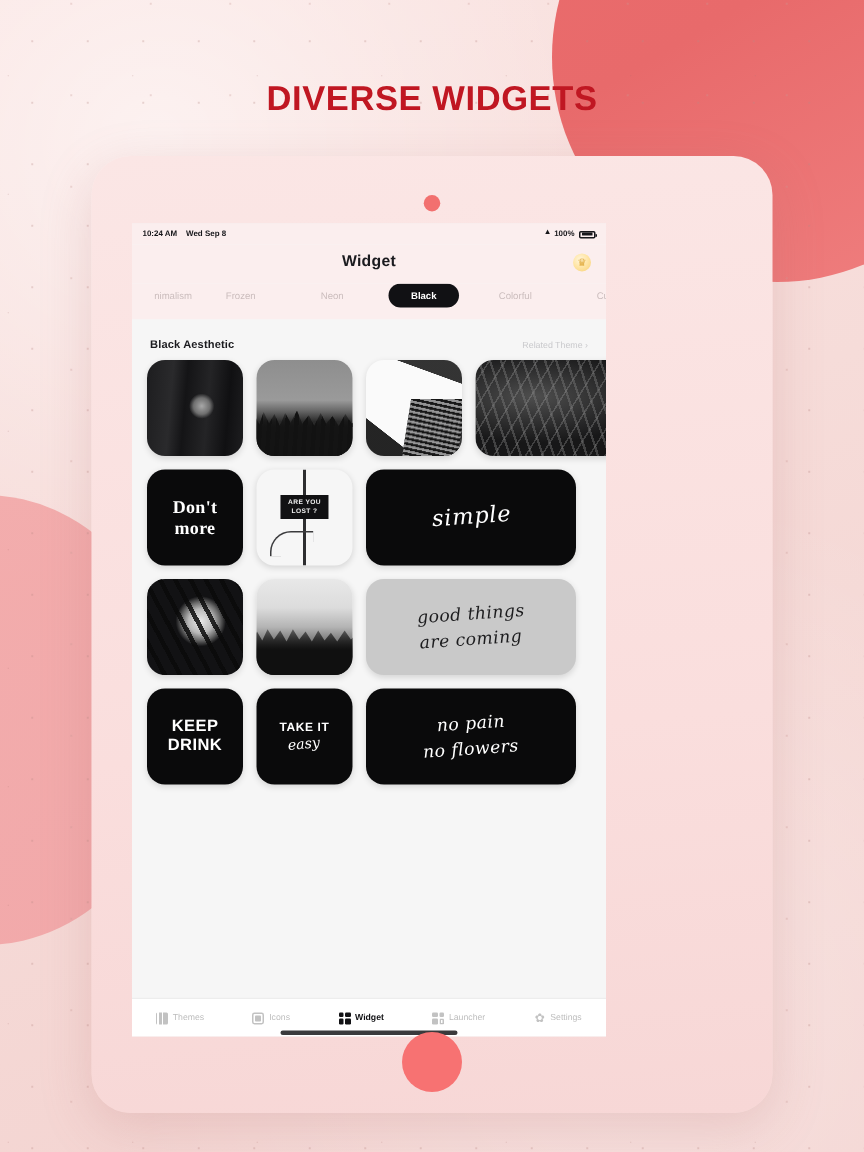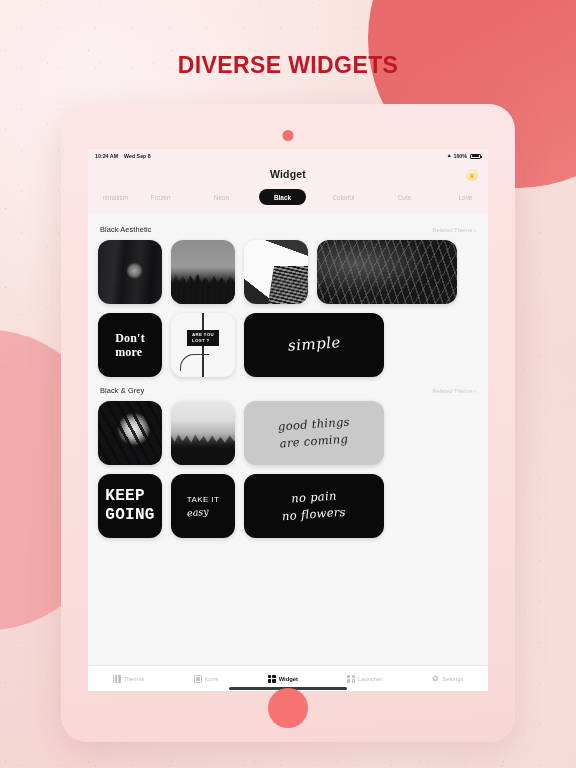--- a/index.html
+++ b/index.html
@@ -77,21 +77,21 @@
     position: absolute; bottom: 14px; left: 50%;
     transform: translateX(-50%);
     width: 40px; height: 40px; border-radius: 50%;
     background: #f77272;
   }
 
   
   #screen {
     position: absolute;
     left: 27px; top: 45px;
-    width: 400px; height: 542px;
+    width: 316px; height: 542px;
     background: #f6f6f6;
     display: flex;
     flex-direction: column;
     overflow: hidden;
   }
 
   
   #status-bar {
     height: 14px;
     background: #fbeeee;
@@ -179,21 +179,21 @@
     overflow: hidden;
   }
   .section-head {
     display: flex;
     align-items: baseline;
     justify-content: space-between;
     margin: 6px 2px 6px;
   }
   .section-title {
     font-size: 7.4px;
-    font-weight: 400;
+    font-weight: 700;
     color: #1b1b1f;
     letter-spacing: .1px;
   }
   .section-link {
     font-size: 5.9px;
     color: #c9c9cc;
   }
 
   .widget-row {
     display: flex;
@@ -201,21 +201,21 @@
     margin-bottom: 9px;
   }
   .w-sq {
     width: 64px; height: 64px;
     border-radius: 12px;
     flex: 0 0 auto;
     position: relative;
     overflow: hidden;
     box-shadow: 0 1.5px 4px rgba(0,0,0,.13);
     display: flex; align-items: center; justify-content: center;
-    text-align: left;
+    text-align: center;
   }
   .w-wide {
     width: 140px; height: 64px;
     border-radius: 12px;
     flex: 0 0 auto;
     position: relative;
     overflow: hidden;
     box-shadow: 0 1.5px 4px rgba(0,0,0,.13);
     display: flex; align-items: center; justify-content: center;
     text-align: center;
@@ -342,31 +342,31 @@
   .t-drink {
     font-family: "Liberation Serif", serif;
     font-weight: 700; font-size: 11px; letter-spacing: .3px;
   }
   .t-more {
     font-family: "DejaVu Serif", serif;
     font-style: italic; font-size: 7px; font-weight: 400;
     letter-spacing: .2px; margin: .5px 0;
   }
   .t-keep {
-    font-family: Liberation Mono, monospace;
-    font-weight: 700; font-size: 16px; letter-spacing: .3px;
+    font-family: Liberation Sans, sans-serif;
+    font-weight: 700; font-size: 11px; letter-spacing: .3px;
   }
   .t-mono-grid {
     font-family: "DejaVu Sans Mono", monospace;
     font-weight: 700; font-size: 8px;
     color: #1a1a1c; line-height: 1.55; letter-spacing: 2.2px;
   }
   .t-takeit {
     font-family: "Liberation Sans", sans-serif;
-    font-weight: 400; font-size: 8px; letter-spacing: .4px;
+    font-weight: 700; font-size: 8px; letter-spacing: .4px;
   }
   .t-easy {
     font-family: "DejaVu Serif", serif;
     font-style: italic; font-size: 9.5px;
     transform: rotate(-5deg); margin-top: 2px;
   }
 
   
   #bottom-nav {
     flex: 0 0 auto;
@@ -488,39 +488,35 @@
             <div class="sign-lamp"></div>
             <div class="sign-board" style="white-space: pre;">ARE YOU
 LOST ?</div>
           </div>
           <div class="w-wide bg-black ">
             <div>
               <div class="wt t-script">simple</div>
             </div>
           </div>
         </div>
-        <div class="section-head">
-          <div class="section-title">Black &amp; Grey</div>
-          <div class="section-link">Related Theme ›</div>
-        </div>
         <div class="widget-row">
           <div class="w-sq  ph-moon"></div>
           <div class="w-sq  ph-mist"></div>
           <div class="w-wide bg-grey ">
             <div>
               <div class="wt t-script-sm t-script-dark">good things</div>
               <div class="wt t-script-sm t-script-dark">are coming</div>
             </div>
           </div>
         </div>
         <div class="widget-row">
           <div class="w-sq bg-black ">
             <div>
               <div class="wt t-keep">KEEP</div>
-              <div class="wt t-keep">GOING</div>
+              <div class="wt t-keep">DRINK</div>
             </div>
           </div>
           <div class="w-sq bg-black ">
             <div>
               <div class="wt t-takeit">TAKE IT</div>
               <div class="wt t-easy">easy</div>
             </div>
           </div>
           <div class="w-wide bg-black ">
             <div>

